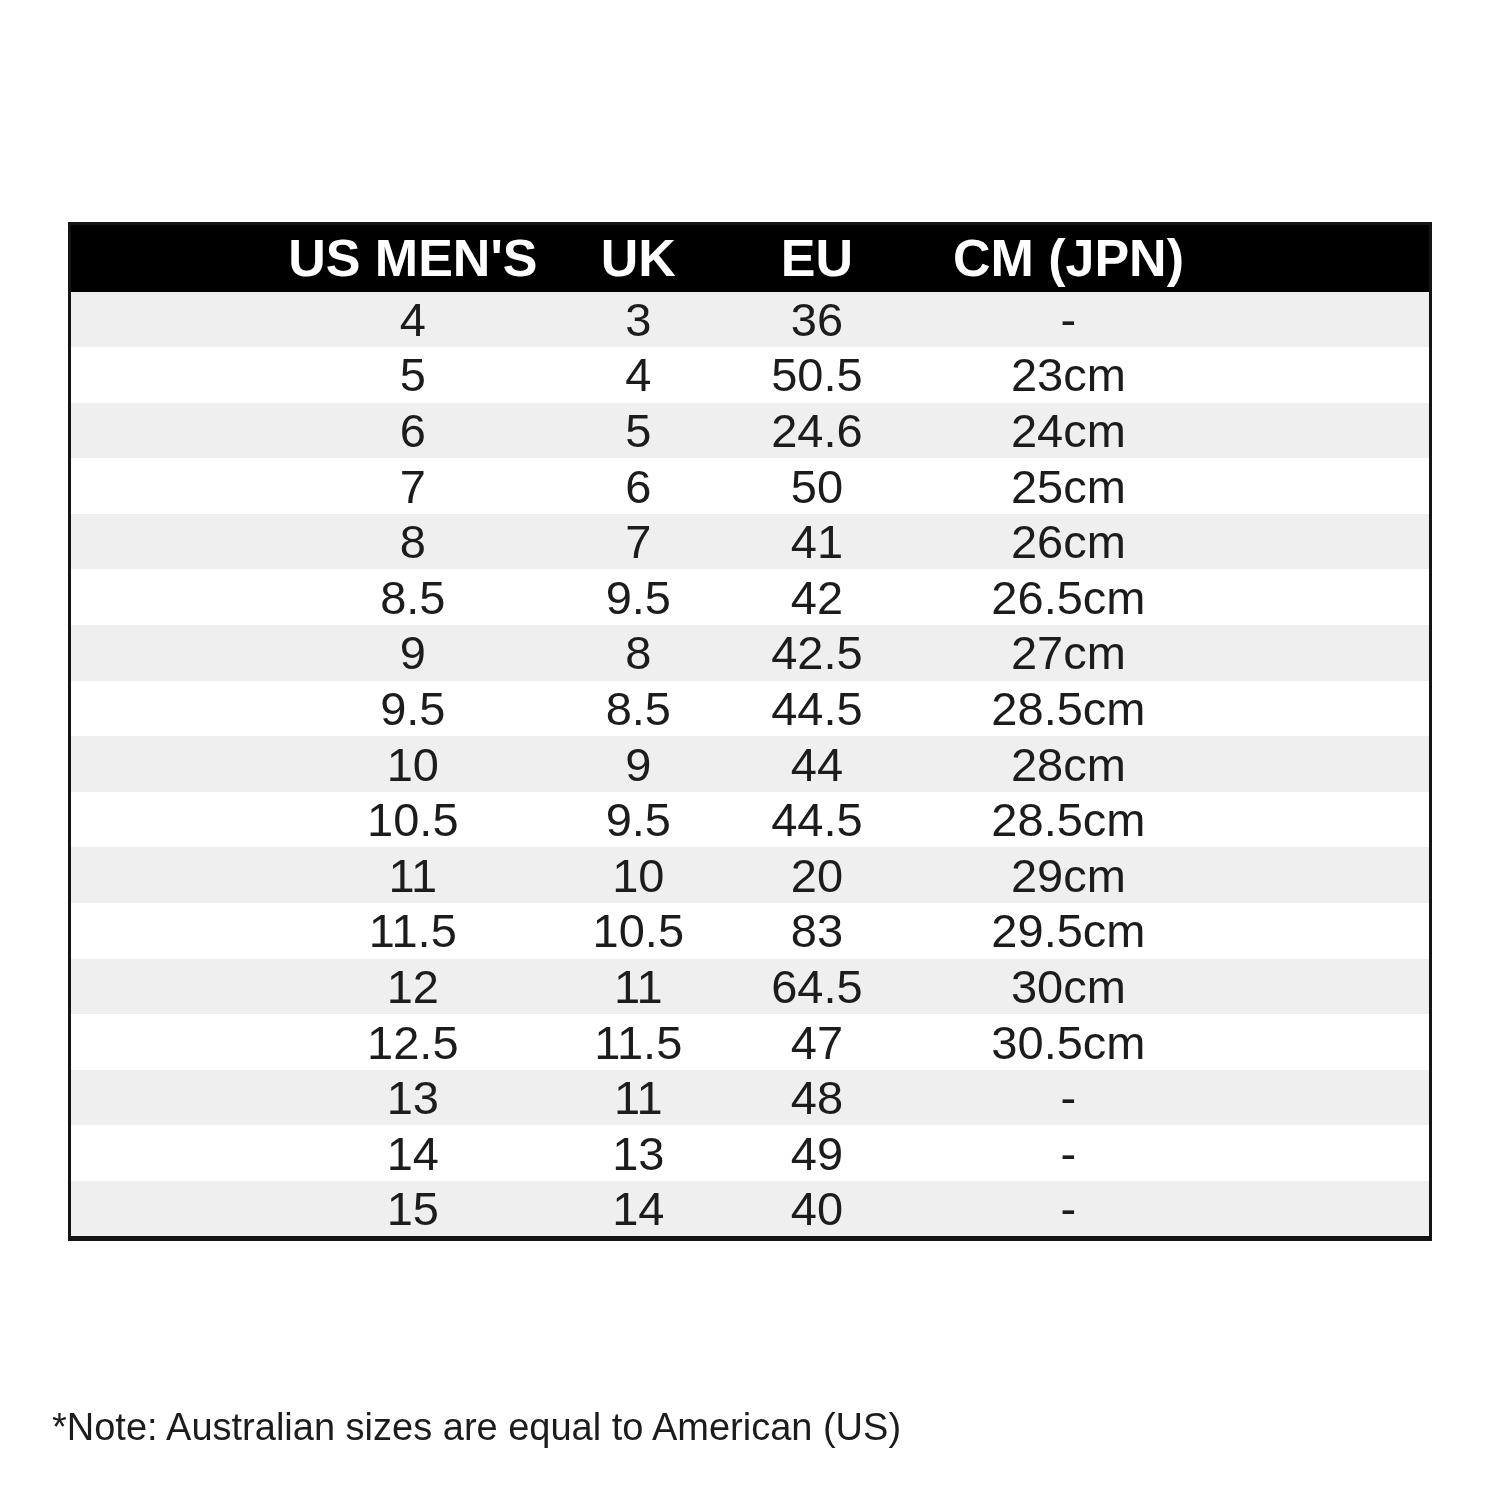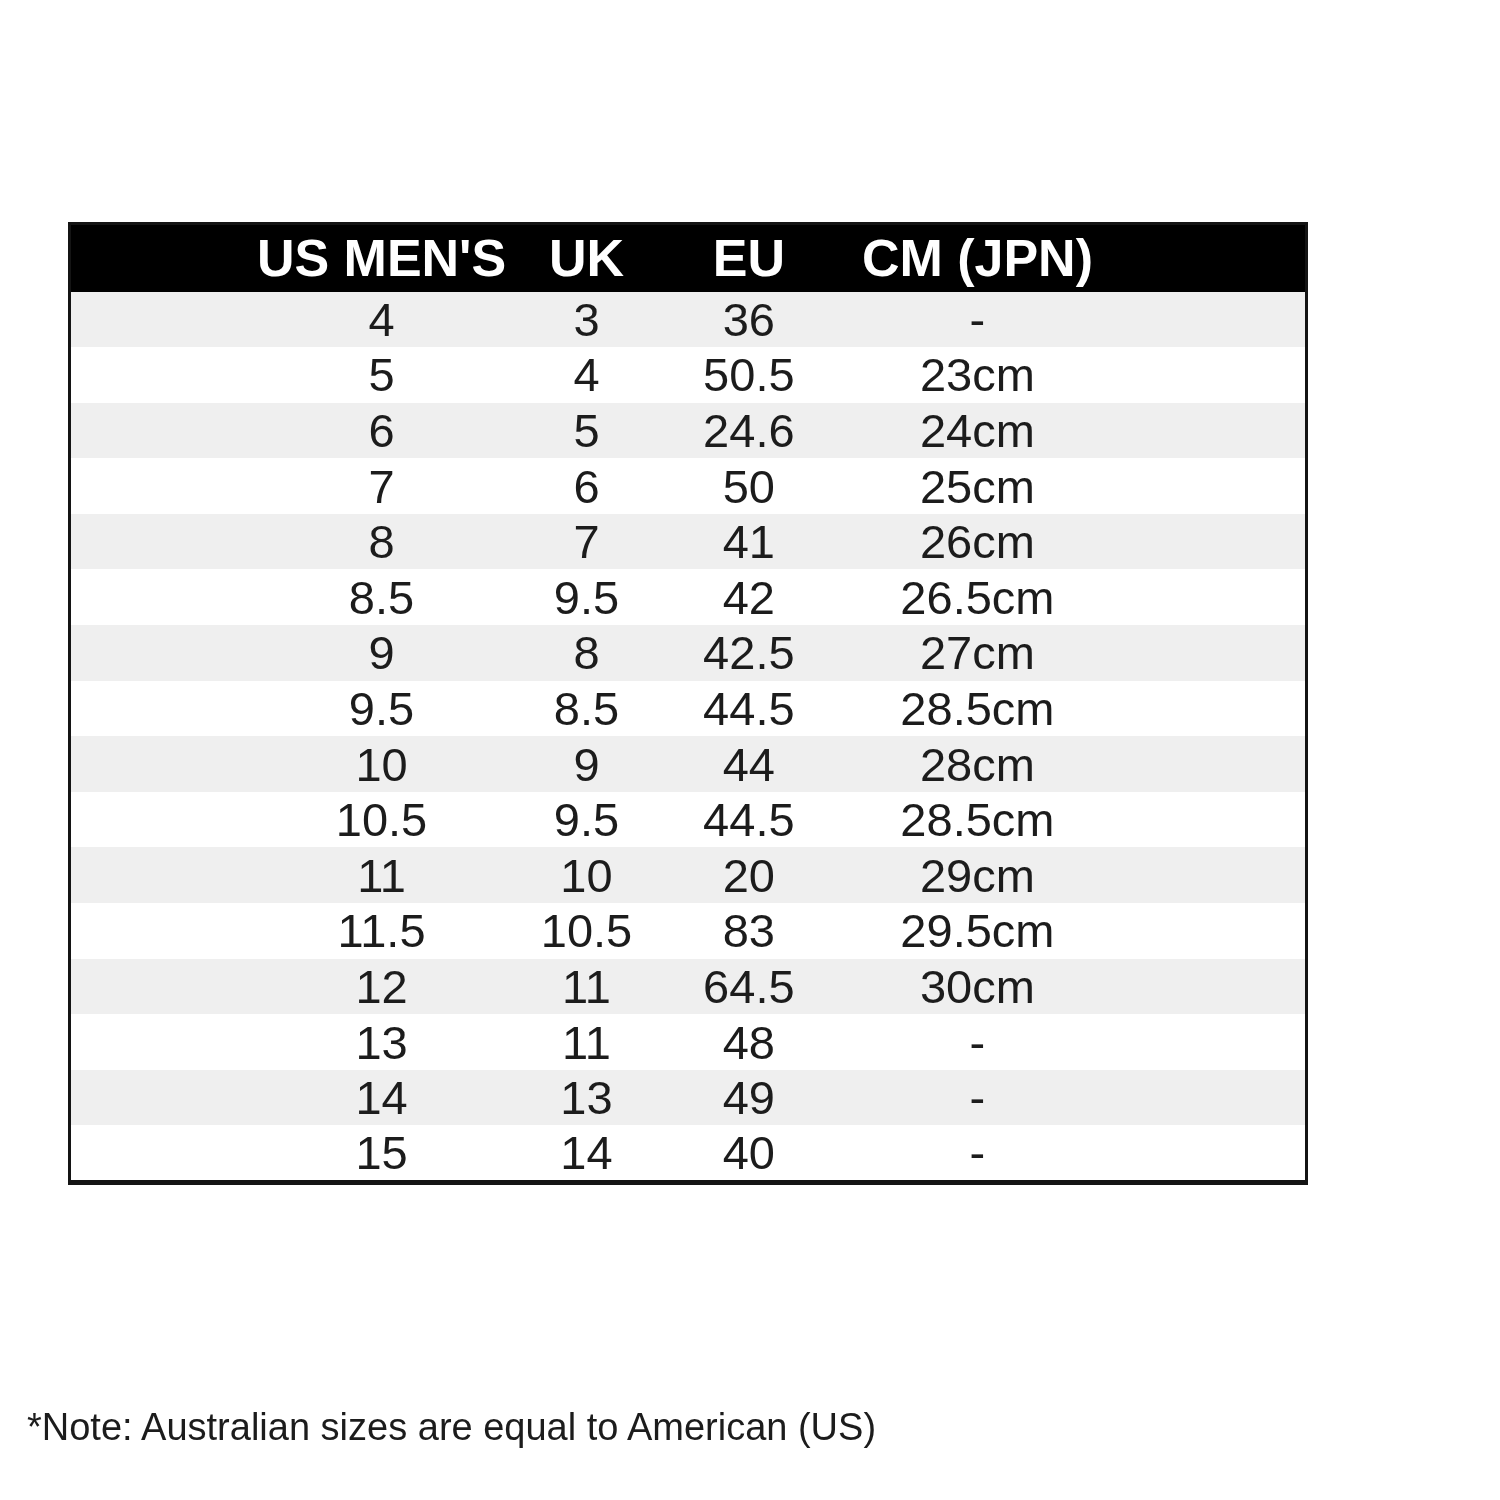--- a/index.html
+++ b/index.html
@@ -6,21 +6,21 @@
   html, body {
     width: 1500px; height: 1500px;
     background: #ffffff;
     font-family: "Liberation Sans", "DejaVu Sans", sans-serif;
     overflow: hidden;
     position: relative;
   }
   .size-table {
     position: absolute;
     left: 68px; top: 222px;
-    width: 1240px;
+    width: 1364px;
     border-collapse: collapse;
     table-layout: fixed;
     border: 3px solid #141414;
     border-bottom-width: 5px;
   }
   .size-table thead tr {
     height: 68px;
   }
   .size-table thead th {
     background: #000000;
@@ -38,21 +38,21 @@
   .size-table tbody td {
     font-size: 47px;
     color: #1c1c1c;
     text-align: center;
     vertical-align: middle;
     padding: 0;
     white-space: nowrap;
   }
   .footnote {
     position: absolute;
-    left: 27px; top: 1406px;
+    left: 52px; top: 1406px;
     font-size: 38px;
     color: #1c1c1c;
   }
 </style>
 </head>
 <body>
 
 <table class="size-table">
   <colgroup>
     <col style="width:14.30%">
@@ -172,20 +172,28 @@
       <tr>
         <td></td>
         <td>12</td>
         <td>11</td>
         <td>64.5</td>
         <td>30cm</td>
         <td></td>
       </tr>
       <tr>
         <td></td>
+        <td>12.5</td>
+        <td>11.5</td>
+        <td>47</td>
+        <td>30.5cm</td>
+        <td></td>
+      </tr>
+      <tr>
+        <td></td>
         <td>13</td>
         <td>11</td>
         <td>48</td>
         <td>-</td>
         <td></td>
       </tr>
       <tr>
         <td></td>
         <td>14</td>
         <td>13</td>

